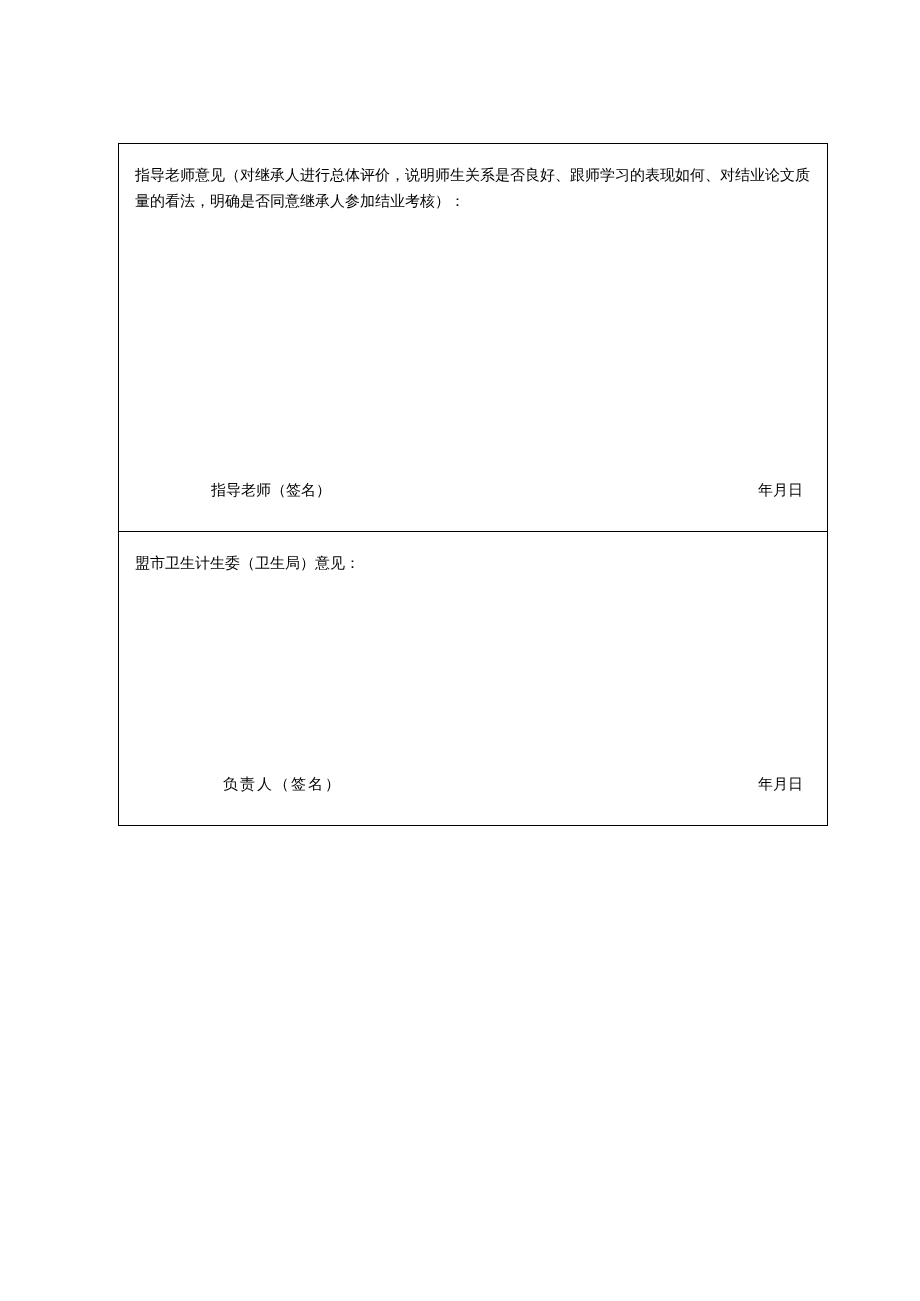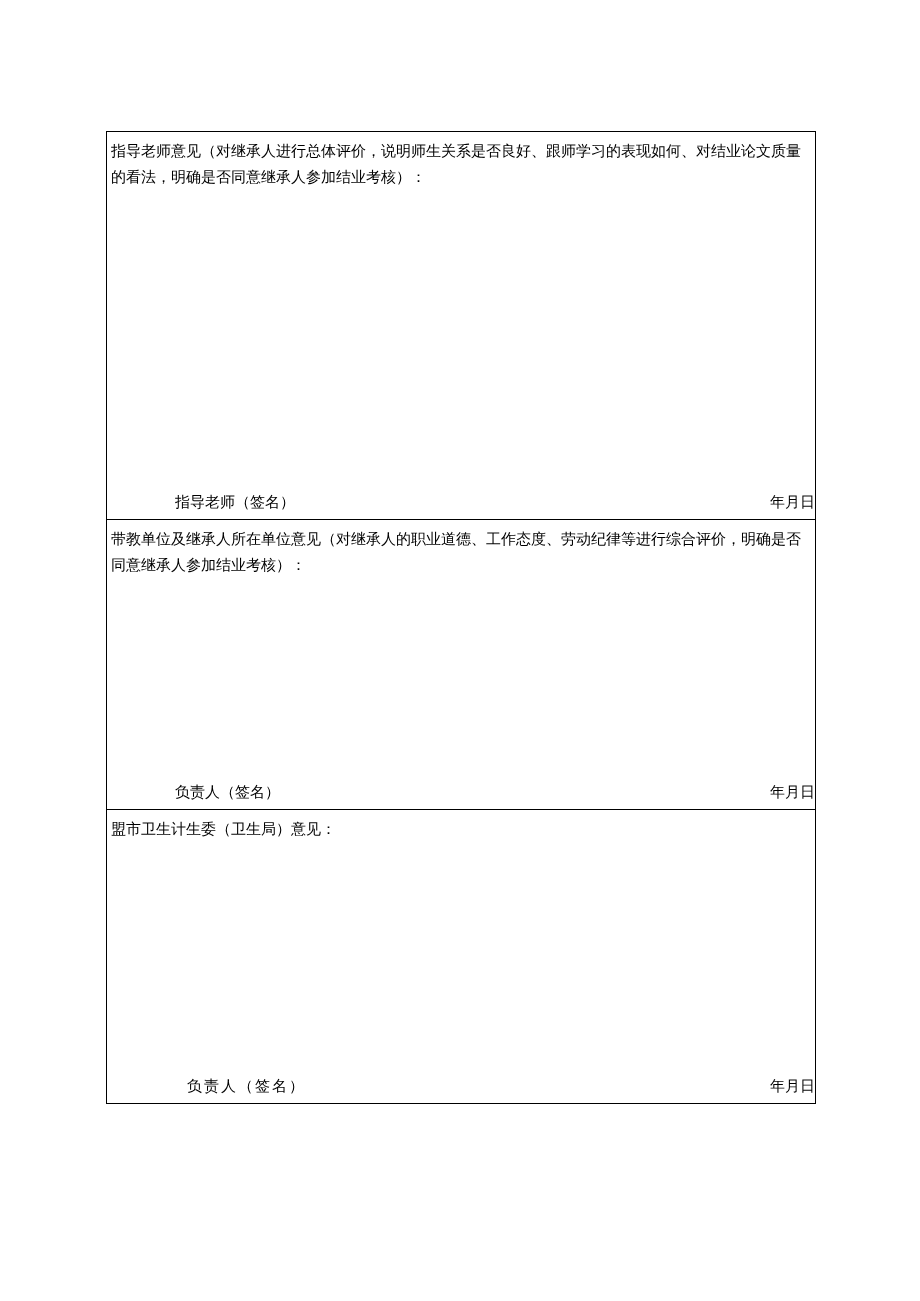--- a/index.html
+++ b/index.html
@@ -1,15 +1,15 @@
 <!DOCTYPE html>
 <html><head>
 <meta charset="utf-8">
 <style>
-  * { margin: 0; padding: 0; box-sizing: border-box; }
+  * { margin: 0; padding: 12px; box-sizing: border-box; }
   body {
     background: #ffffff;
     font-family: "SimSun", "宋体", serif;
     font-size: 15px;
     color: #000000;
     width: 920px;
     height: 1301px;
     position: relative;
   }
   .page-table {
@@ -78,29 +78,20 @@
       <tr>
     <td class="cell-1">
       <span class="heading-text">指导老师意见（对继承人进行总体评价，说明师生关系是否良好、跟师学习的表现如何、对结业论文质量的看法，明确是否同意继承人参加结业考核）：</span>
       <div class="signature-line">
         <span class="sig-left">指导老师（签名）</span>
         <span class="sig-date">年月日</span>
       </div>
     </td>
   </tr>
   <tr>
-    <td class="cell-2">
-      <span class="heading-text">带教单位及继承人所在单位意见（对继承人的职业道德、工作态度、劳动纪律等进行综合评价，明确是否同意继承人参加结业考核）：</span>
-      <div class="signature-line">
-        <span class="sig-left-2">负责人（签名）</span>
-        <span class="sig-date">年月日</span>
-      </div>
-    </td>
-  </tr>
-  <tr>
     <td class="cell-3">
       <span class="heading-text">盟市卫生计生委（卫生局）意见：</span>
       <div class="signature-line">
         <span class="sig-left-3">负责人（签名）</span>
         <span class="sig-date">年月日</span>
       </div>
     </td>
   </tr>
 </tbody>
   </table>

